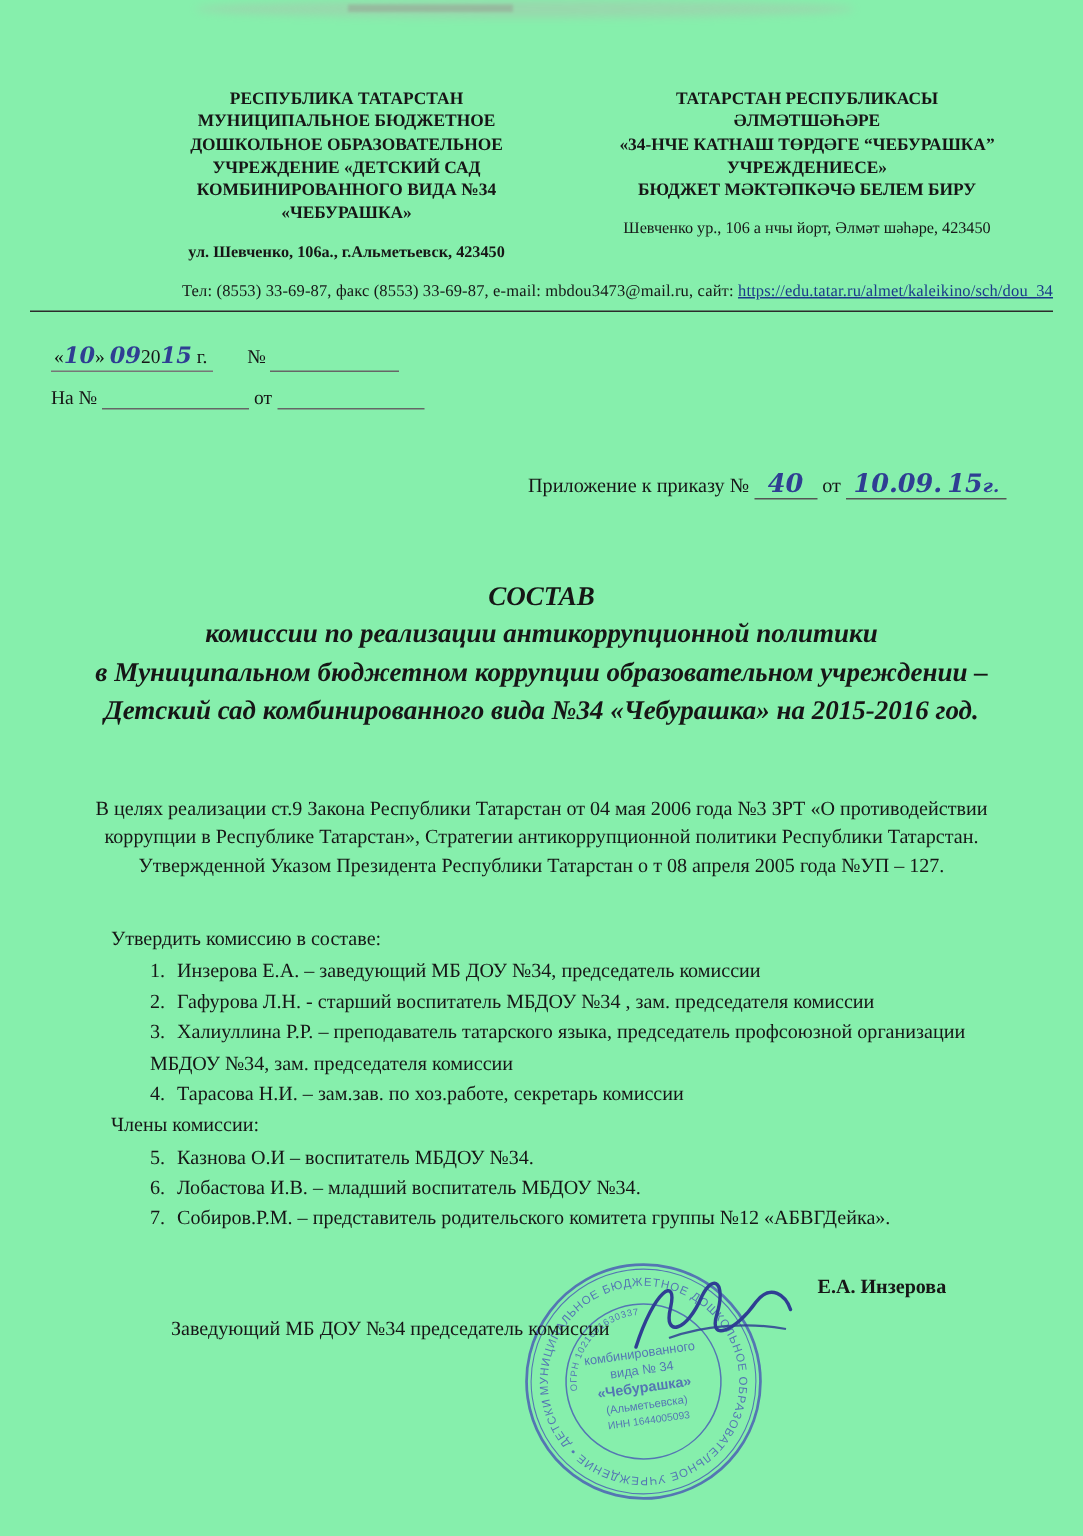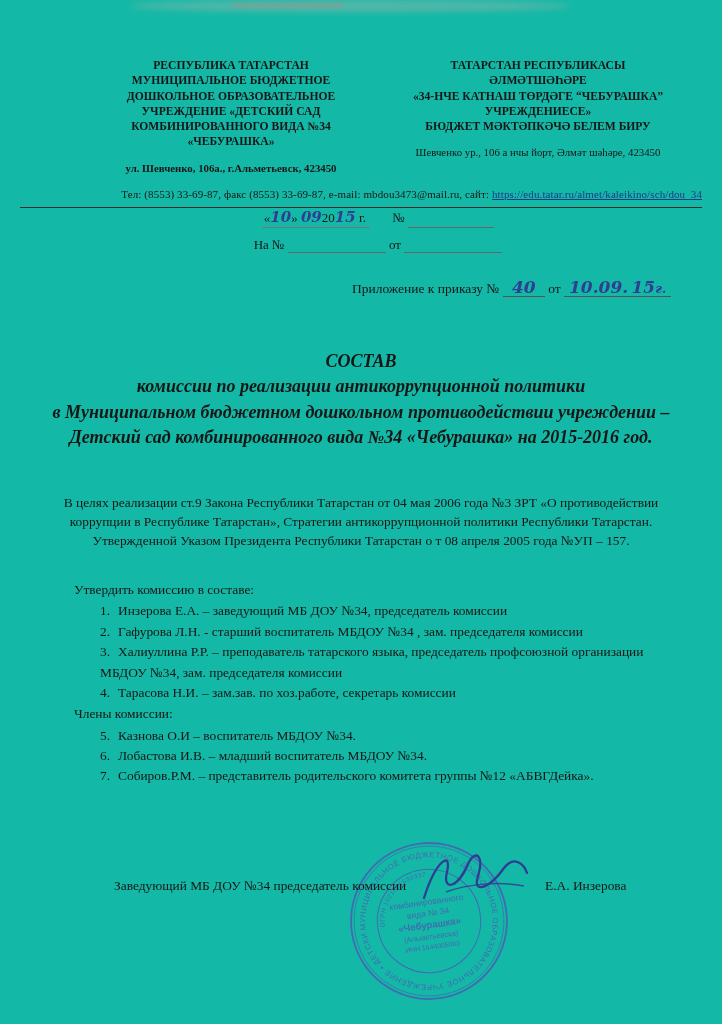--- a/index.html
+++ b/index.html
@@ -1,20 +1,20 @@
 <!DOCTYPE html>
 <html><head>
 <meta charset="utf-8">
 <style>
   * { box-sizing: border-box; }
   html, body { margin: 0; padding: 0; }
   body { background: #8e8e8e; display: flex; justify-content: center; font-family: "Liberation Serif", serif; }
   .page {
     position: relative; width: 722px; height: 1024px;
-    background: #14b8a6; color: #161616; overflow: hidden;
+    background: #86efac; color: #161616; overflow: hidden;
   }
   .artifact { position: absolute; pointer-events: none; }
   .smudge1 { top: 0; left: 130px; width: 440px; height: 12px; background: #b5b5ae; opacity: .38; filter: blur(3px); border-radius: 50%; }
   .smudge2 { top: 3px; left: 232px; width: 110px; height: 5px; background: #96968e; opacity: .45; filter: blur(1px); }
 
   
   .header { display: flex; justify-content: space-between; padding: 58px 40px 0 70px; }
   .hcol { text-align: center; }
   .hcol.left { width: 322px; }
   .hcol.right { width: 288px; }
@@ -24,48 +24,48 @@
 
   .contact {
     margin: 14px 20px 0 20px; padding-bottom: 7px;
     border-bottom: 1.6px solid #2b2b2b;
     text-align: right; font-size: 11px; letter-spacing: .1px;
   }
   .contact .url { text-decoration: underline; color: #1b3a8a; }
 
   
   .hand { font-family: "DejaVu Serif", serif; font-style: italic; font-weight: bold; color: #2f3e93; }
-  .dateline { margin: 0 0 0 34px; font-size: 13px; text-align: center; }
+  .dateline { margin: 20px 0 0 34px; font-size: 13px; }
   .dateline .seg { display: inline-block; border-bottom: 1px solid #777; padding: 0 4px 1px 2px; }
   .dateline .hand { font-size: 15px; }
   .blank { display: inline-block; border-bottom: 1px solid #666; height: 15px; vertical-align: bottom; }
   .gap16 { display: inline-block; width: 16px; }
-  .na-line { margin: 9px 0 0 34px; font-size: 13px; text-align: center; }
+  .na-line { margin: 9px 0 0 34px; font-size: 13px; }
 
-  .annex { margin: 26px 40px 0 352px; font-size: 13.5px; }
+  .annex { margin: 42px 40px 0 352px; font-size: 13.5px; }
   .annex-blank { display: inline-block; border-bottom: 1px solid #555; padding: 0 5px; min-width: 42px; text-align: center; line-height: 1; }
   .annex .hand { font-size: 17px; }
   .annex .hand.sm { font-size: 12px; }
 
   
   .title { margin-top: 52px; text-align: center; font-weight: bold; font-style: italic; font-size: 18px; line-height: 1.42; }
 
   
   .intro { margin: 42px auto 0 auto; width: 650px; text-align: center; font-size: 13.4px; line-height: 1.42; }
 
   
   .commission { margin: 30px 42px 0 74px; font-size: 13.4px; line-height: 1.52; }
   .c-intro { margin-bottom: 1px; font-family: Liberation Serif, serif; }
   .c-item { padding-left: 26px; }
   .c-item .num { display: inline-block; min-width: 18px; }
   .c-label { margin: 1px 0; }
 
   
   .sig-label { position: absolute; left: 114px; top: 878px; font-size: 13.4px; }
-  .sig-name  { position: absolute; left: 545px; top: 878px; font-size: 13.4px; }
+  .sig-name  { position: absolute; left: 545px; top: 850px; font-size: 13.4px; font-weight: bold; }
   .stamp { position: absolute; left: 348px; top: 840px; width: 162px; height: 162px; opacity: .82; transform: rotate(-8deg); }
   .sig-scribble { position: absolute; left: 416px; top: 846px; width: 120px; height: 66px; }
 </style>
 </head>
 <body>
 
 <div class="page">
 
   <div class="artifact smudge1"></div>
   <div class="artifact smudge2"></div>
@@ -114,25 +114,25 @@
   <div class="annex">
     <span>Приложение к приказу №</span>
     <span class="annex-blank"><span class="hand">40</span></span>
     <span>от</span>
     <span class="annex-blank"><span class="hand">10.09.</span> <span class="hand">15</span><span class="hand sm">г.</span></span>
   </div>
 
   <div class="title">
     <div>СОСТАВ</div>
     <div>комиссии по реализации антикоррупционной политики</div>
-    <div>в Муниципальном бюджетном дошкольном противодействии учреждении –</div>
+    <div>в Муниципальном бюджетном коррупции образовательном учреждении –</div>
     <div>Детский сад комбинированного вида №34 «Чебурашка»  на 2015-2016 год.</div>
   </div>
 
-  <div class="intro">В   целях реализации ст.9 Закона Республики Татарстан от 04 мая 2006 года №3 ЗРТ «О противодействии коррупции в Республике Татарстан», Стратегии антикоррупционной политики Республики Татарстан. Утвержденной Указом Президента Республики Татарстан о т 08 апреля 2005 года №УП – 157.</div>
+  <div class="intro">В   целях реализации ст.9 Закона Республики Татарстан от 04 мая 2006 года №3 ЗРТ «О противодействии коррупции в Республике Татарстан», Стратегии антикоррупционной политики Республики Татарстан. Утвержденной Указом Президента Республики Татарстан о т 08 апреля 2005 года №УП – 127.</div>
 
   <div class="commission">
     <div class="c-intro">Утвердить комиссию  в составе:</div>
     <div class="c-item"><span class="num">1.</span><span>Инзерова Е.А. – заведующий МБ ДОУ №34, председатель комиссии</span></div>
     <div class="c-item"><span class="num">2.</span><span>Гафурова Л.Н. -  старший воспитатель МБДОУ №34 , зам. председателя комиссии</span></div>
     <div class="c-item"><span class="num">3.</span><span>Халиуллина Р.Р. – преподаватель татарского языка, председатель профсоюзной организации МБДОУ №34, зам. председателя комиссии</span></div>
     <div class="c-item"><span class="num">4.</span><span>Тарасова Н.И. – зам.зав. по хоз.работе, секретарь комиссии</span></div>
     <div class="c-label">Члены комиссии:</div>
     <div class="c-item"><span class="num">5.</span><span>Казнова О.И – воспитатель МБДОУ №34.</span></div>
     <div class="c-item"><span class="num">6.</span><span>Лобастова И.В. – младший воспитатель МБДОУ №34.</span></div>

